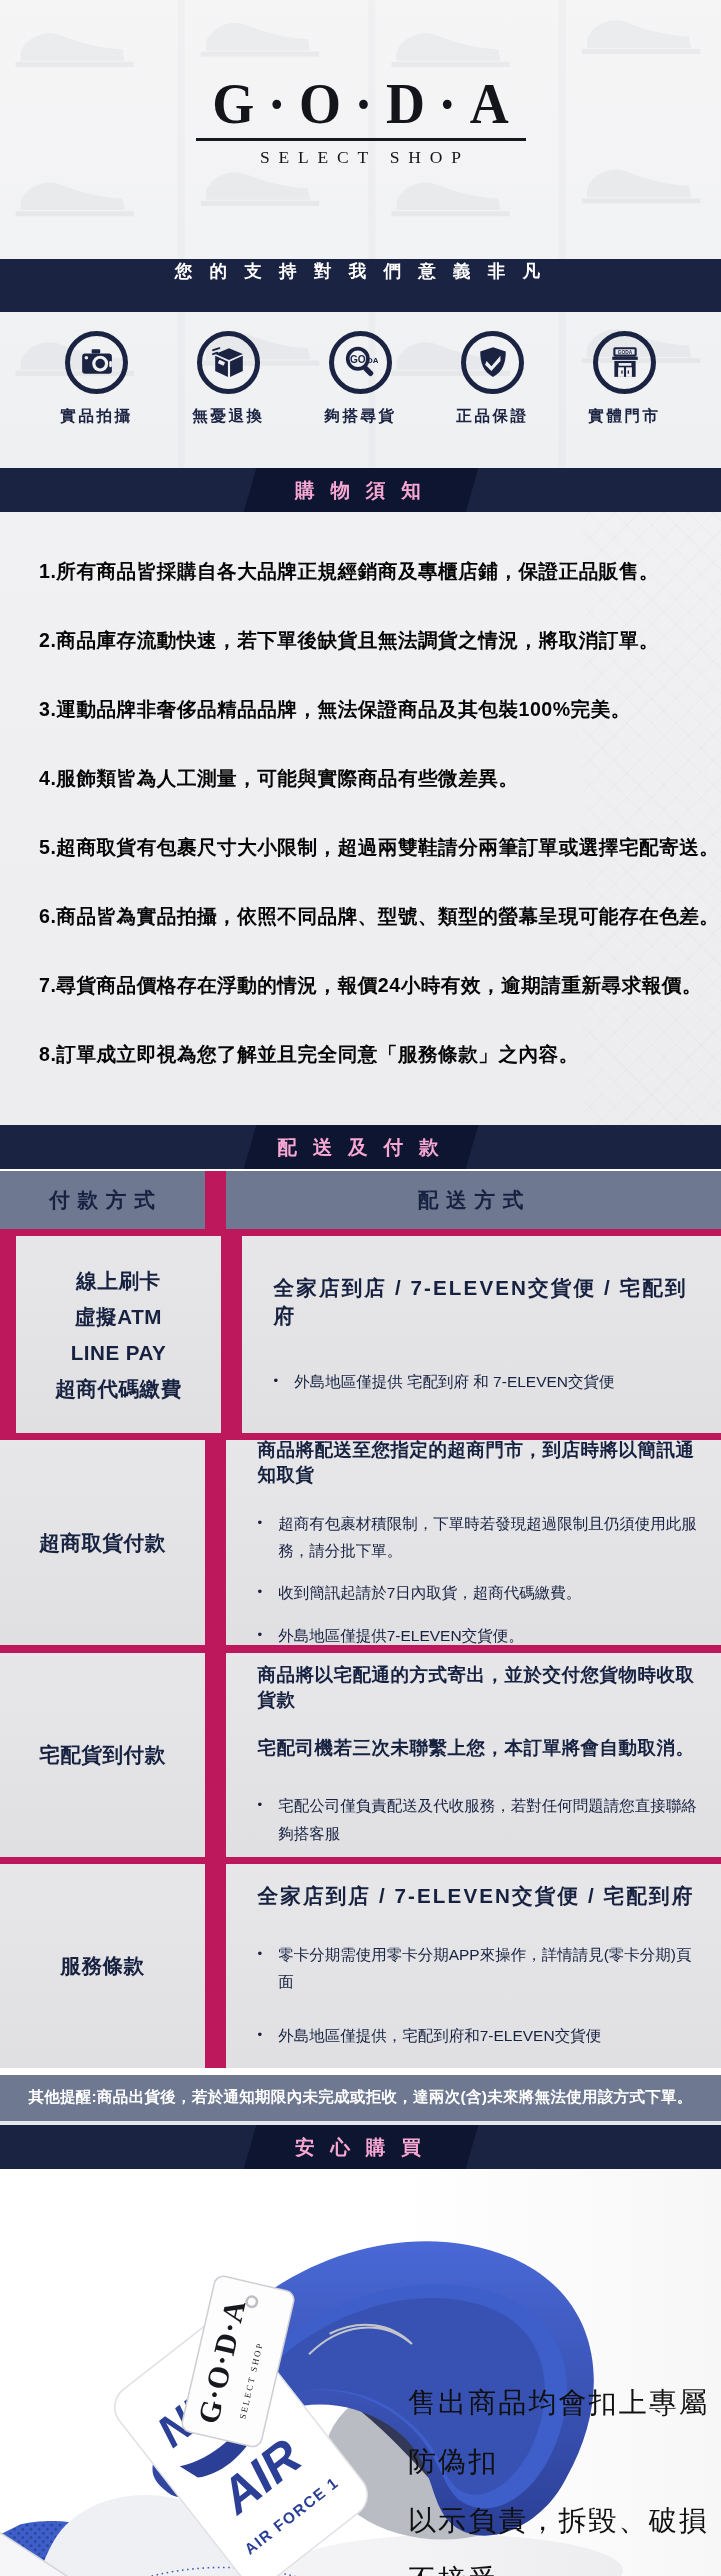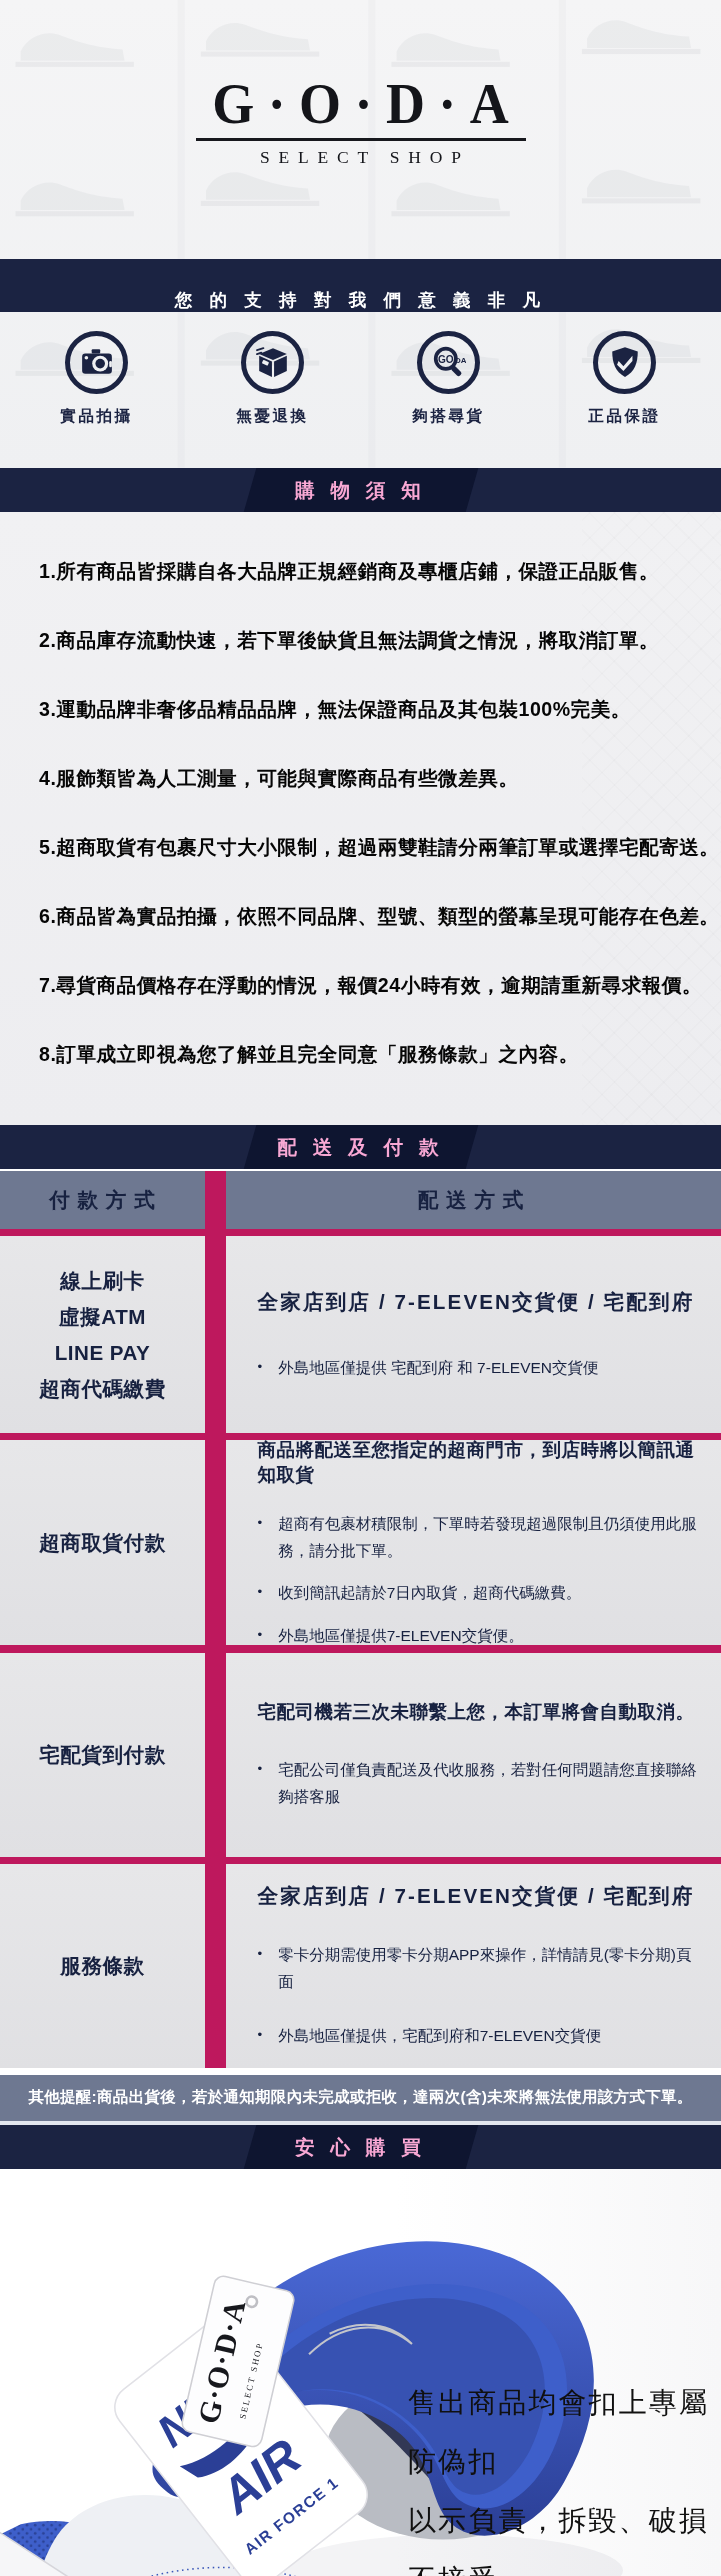--- a/index.html
+++ b/index.html
@@ -20,21 +20,21 @@
   .shoe-wall{position:absolute;inset:0;opacity:.10;}
   .hero{position:relative;height:259px;}
   .logo-block{position:relative;text-align:center;padding-top:77px;}
   .logo-main{display:inline-block;font-family:"Liberation Serif","DejaVu Serif",serif;font-weight:700;
     font-size:54px;letter-spacing:13.4px;color:#14151a;transform:scaleY(1.06);line-height:1;padding-left:13.4px;}
   .logo-rule{width:330px;height:2.6px;background:#17181d;margin:7.2px auto 6.2px auto;}
   .logo-sub{font-family:"Liberation Serif","DejaVu Serif",serif;font-size:17.5px;letter-spacing:8.8px;
     color:#14151a;padding-left:8.8px;}
 
   .support-banner{position:relative;height:53px;background:var(--navy);color:#fff;
-    display:flex;align-items:flex-end;justify-content:center;font-size:17.5px;font-weight:700;letter-spacing:6.2px;}
+    display:flex;align-items:flex-start;justify-content:center;font-size:17.5px;font-weight:700;letter-spacing:6.2px;}
 
   .features{position:relative;height:156px;display:flex;justify-content:space-between;
     padding:18.5px 45px 0 45px;}
   .feature{display:flex;flex-direction:column;align-items:center;width:103px;}
   .feature-circle{width:63px;height:63px;border:5.7px solid var(--navy);border-radius:50%;
     background:transparent;display:flex;align-items:center;justify-content:center;}
   .feature-circle svg{width:34px;height:34px;display:block;}
   .feature-label{margin-top:12.4px;font-size:15.5px;font-weight:700;color:var(--navy);letter-spacing:2.6px;}
 
   
@@ -57,21 +57,21 @@
   
   .pay-table{background:#be185d;margin-top:2px;}
   .t-row{display:flex;column-gap:20.6px;margin-bottom:7.2px;}
   .cell{background:linear-gradient(180deg,#e7e7e9,#e0e0e3);}
   .cell.left{width:205px;flex:none;display:flex;flex-direction:column;justify-content:center;
     align-items:center;text-align:center;}
   .cell.right{flex:1;display:flex;flex-direction:column;justify-content:center;padding-left:32px;padding-right:15.5px;}
   .t-head .cell{background:var(--slate);height:58px;justify-content:center;}
   .t-head .cell.right{align-items:center;padding-left:11px;}
   .head-label{font-size:20.6px;font-weight:700;color:var(--ink);letter-spacing:1px;}
-  .r1{height:197px;} .r2{height:205px;} .r3{height:204px;} .r4{height:204px;}
+  .r1{height:197px;padding-left:16px;} .r2{height:205px;} .r3{height:204px;} .r4{height:204px;}
   .pay-line{font-size:20.6px;font-weight:700;color:var(--ink);line-height:36px;letter-spacing:0.5px;}
   .main-line{font-size:20.6px;font-weight:700;color:var(--ink);letter-spacing:2.1px;}
   .headline{font-size:18.5px;font-weight:700;color:var(--ink);letter-spacing:0.5px;}
   .bullet{display:flex;font-size:15.5px;color:var(--ink);line-height:1.75;max-width:489px;}
   .bullet .dot{flex:none;width:20.6px;font-size:13.4px;line-height:1.95;}
   .r1 .main-line{margin-bottom:38px;}
   .r2 .headline{margin-bottom:23px;}
   .r2 .bullet{margin-bottom:15.5px;}
   .r2 .bullet:last-child{margin-bottom:0;}
   .r3 .headline{margin-bottom:23px;}
@@ -179,20 +179,36 @@
       <div class="feature">
         <div class="feature-circle">
           <svg viewBox="0 0 64 64" aria-hidden="true">
             <path d="M32,4 L56,12 C56,34 50,50 32,60 C14,50 8,34 8,12 Z" fill="#1b2342"></path>
             <path d="M20,30 L29,40 L46,20 L46,30 L29,49 L17,37 Z" fill="#eff0f2"></path>
           </svg>
         </div>
         <div class="feature-label">正品保證</div>
       </div>
 
+      <div class="feature">
+        <div class="feature-circle">
+          <svg viewBox="0 0 64 64" aria-hidden="true">
+            <rect x="12" y="6" width="40" height="14" rx="1.5" fill="none" stroke="#1b2342" stroke-width="4"></rect>
+            <text x="32" y="16.5" font-size="9" font-weight="bold" text-anchor="middle" fill="#1b2342" font-family="Liberation Sans, sans-serif">GODA</text>
+            <rect x="8" y="22" width="48" height="6" fill="#1b2342"></rect>
+            <rect x="12" y="30" width="40" height="30" fill="#1b2342"></rect>
+            <rect x="20" y="34" width="24" height="5" fill="#eff0f2"></rect>
+            <rect x="19" y="42" width="11" height="18" fill="#eff0f2"></rect>
+            <rect x="34" y="42" width="11" height="18" fill="#eff0f2"></rect>
+            <rect x="25" y="48" width="2.6" height="6" fill="#1b2342"></rect>
+            <rect x="37" y="48" width="2.6" height="6" fill="#1b2342"></rect>
+          </svg>
+        </div>
+        <div class="feature-label">實體門市</div>
+      </div>
     </div>
   </div>
 
   <div class="band">
     <div class="band-trap"></div>
     <div class="band-text">購 物 須 知</div>
   </div>
 
   <div class="notices">
     <div class="notice-item">1.所有商品皆採購自各大品牌正規經銷商及專櫃店鋪，保證正品販售。</div>
@@ -256,20 +272,21 @@
           <span>外島地區僅提供7-ELEVEN交貨便。</span>
         </div>
       </div>
     </div>
 
     <div class="t-row r3">
       <div class="cell left">
         <div class="pay-line">宅配貨到付款</div>
       </div>
       <div class="cell right">
+        <div class="headline">商品將以宅配通的方式寄出，並於交付您貨物時收取貨款</div>
         <div class="headline headline2">宅配司機若三次未聯繫上您，本訂單將會自動取消。</div>
         <div class="bullet">
           <span class="dot">•</span>
           <span>宅配公司僅負責配送及代收服務，若對任何問題請您直接聯絡夠搭客服</span>
         </div>
       </div>
     </div>
 
     <div class="t-row r4">
       <div class="cell left">

